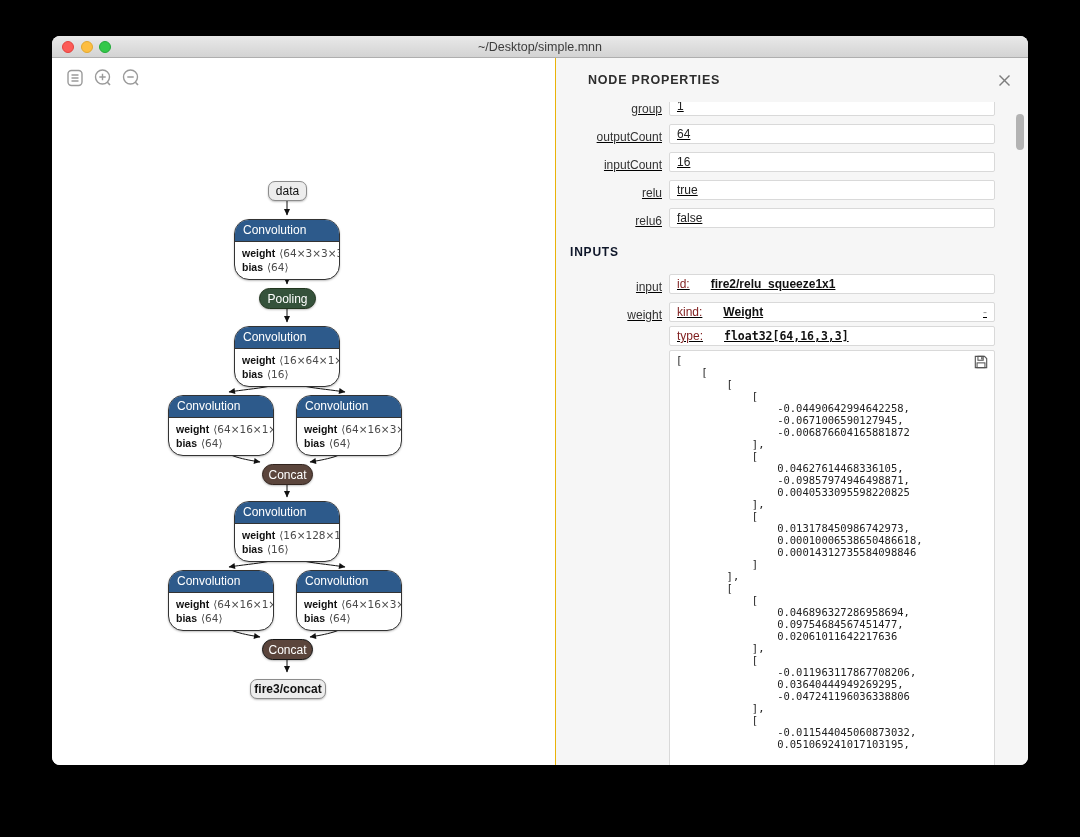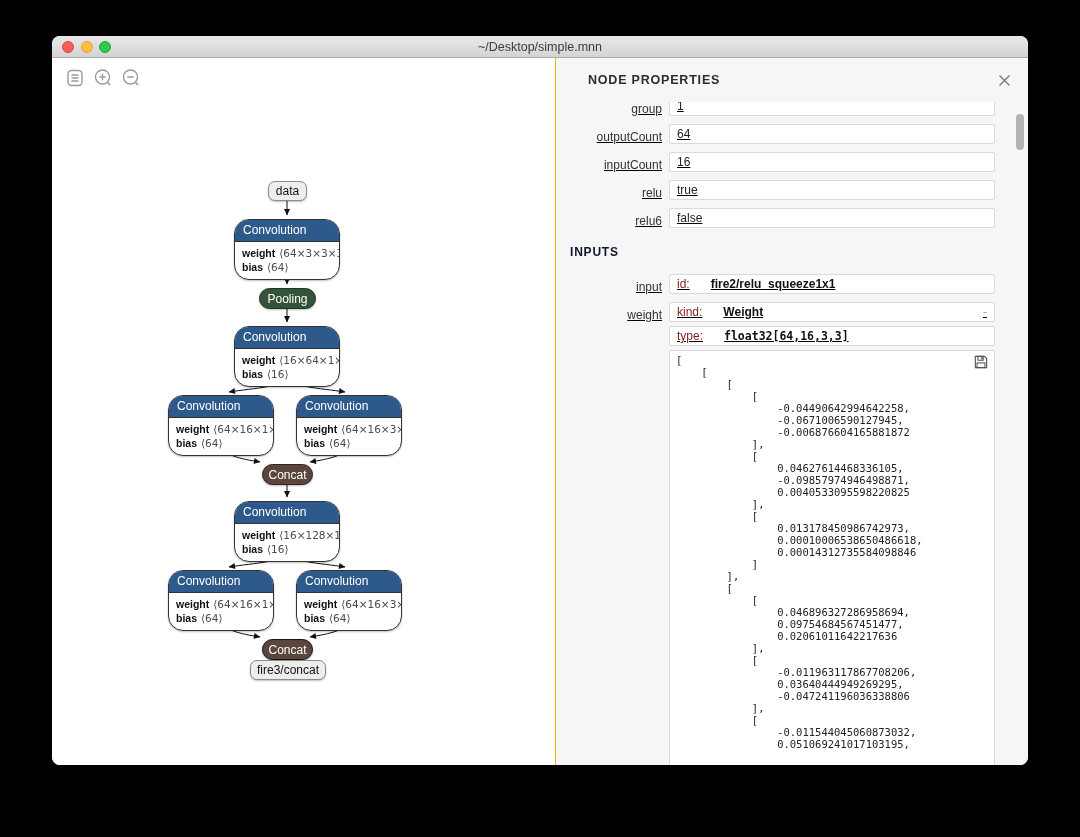--- a/index.html
+++ b/index.html
@@ -180,21 +180,21 @@
         <div class="node-body">
           <div class="attr"><span class="attr-k">weight</span><span class="attr-v">⟨64×16×3×3⟩</span></div>
           <div class="attr"><span class="attr-k">bias</span><span class="attr-v">⟨64⟩</span></div>
         </div>
       </div>
 
       <div class="node concat selected" style="left:210px;top:581px;width:51px;height:21px;">
         <span>Concat</span>
       </div>
 
-      <div class="node io" style="left:198px;top:602px;width:76px;height:20px;">
+      <div class="node io" style="left:198px;top:621px;width:76px;height:20px;font-weight:bold;">
         <span>fire3/concat</span>
       </div>
 
     </div>
 
     <div class="panel">
       <div class="panel-header">
         <div class="panel-title">NODE PROPERTIES</div>
         <div class="panel-close">
           <svg width="13" height="13" viewBox="0 0 13 13">

